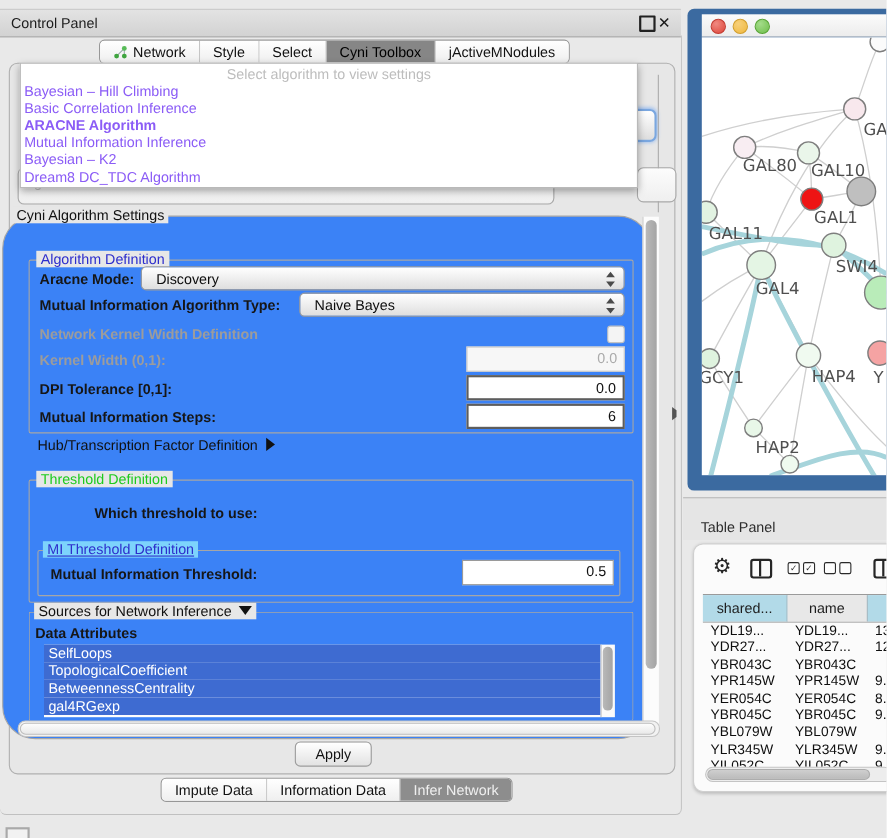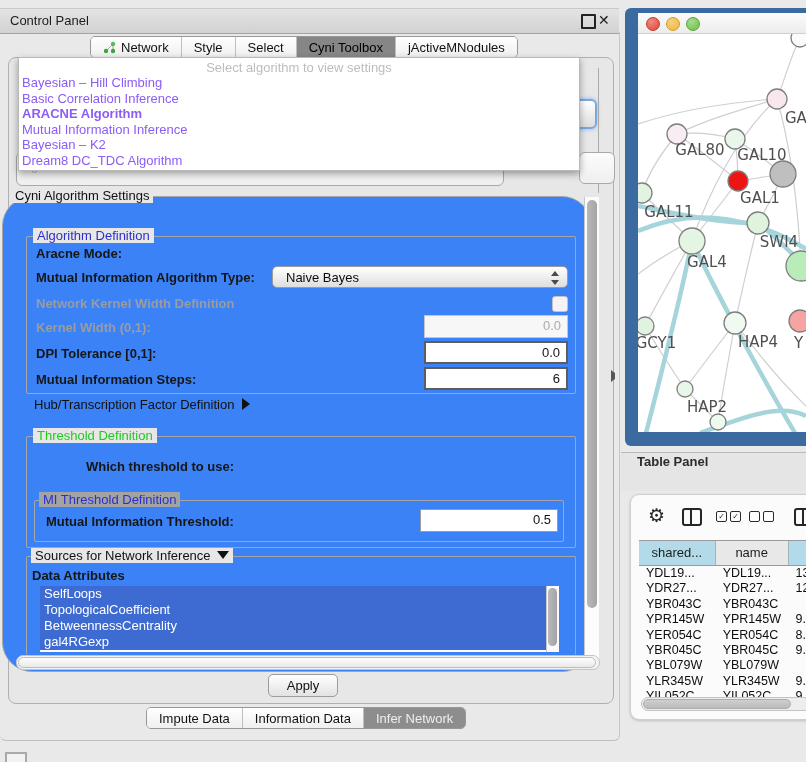--- a/index.html
+++ b/index.html
@@ -56,21 +56,21 @@
   .hthumb{position:absolute;background:linear-gradient(#FDFDFD,#E9E9E9);border:1px solid #BDBDBD;border-radius:6px;}
   .btn{position:absolute;border:1px solid #9C9C9C;border-radius:5px;background:linear-gradient(#FFFFFF,#E2E2E2);
        text-align:center;font-size:13px;color:#111;box-sizing:border-box;padding-top:3px;}
   
   .net-frame{left:625px;top:8px;width:181px;height:438px;background:#3B6AA0;border-radius:6px 0 0 6px;}
   .net-titlebar{left:638px;top:13px;width:168px;height:20px;background:linear-gradient(#FBFBFB,#ECECEC);border-bottom:1px solid #CFCFCF;}
   .tl{position:absolute;top:4px;width:12px;height:12px;border-radius:50%;}
   .net-canvas{left:638px;top:34px;width:168px;height:398px;background:#FFFFFF;overflow:hidden;}
   
   .tp-strip{left:621px;top:452px;width:185px;height:38px;background:#E5E5E5;border-top:1px solid #B9B9B9;}
-  .tp-strip .t{position:absolute;left:16px;top:1px;color:#2c2c2c;font-weight:bold;}
+  .tp-strip .t{position:absolute;left:16px;top:19px;color:#2c2c2c;}
   .tp-panel{left:630px;top:494px;width:196px;height:224px;background:#FBFBFB;border:1px solid #CFCFCF;border-radius:9px;box-shadow:0 1px 3px rgba(0,0,0,.18);}
   .gear{position:absolute;font-size:19px;color:#262626;}
   .colicon{position:absolute;width:16px;height:14px;border:2px solid #262626;border-radius:3px;}
   .colicon:before{content:"";position:absolute;left:6px;top:0;width:2px;height:14px;background:#262626;}
   .cb-sm{position:absolute;width:9px;height:9px;border:1.5px solid #2a2a2a;border-radius:2px;font-size:8px;line-height:9px;text-align:center;color:#2a2a2a;background:#FDFDFD;}
   .tbl-hdr{position:absolute;display:flex;height:24px;border-top:1px solid #9a9a9a;border-bottom:1px solid #9a9a9a;}
   .tbl-hdr .hc{box-sizing:border-box;border-right:1px solid #9FB5BE;text-align:center;padding-top:4px;font-size:13px;color:#1d1d1d;}
   .tbl-rows{position:absolute;overflow:hidden;}
   .trow{display:flex;height:15.4px;}
   .trow .tc{box-sizing:border-box;padding:1px 0 0 7px;font-size:12.5px;color:#0e0e0e;white-space:nowrap;overflow:hidden;}
@@ -138,20 +138,24 @@
   </div>
 
   <div class="abs group" style="left:2px;top:196px;width:588px;height:474px;background:#3b82f6;border-radius:30px;">
     <span class="gtitle" style="left:8px;">Cyni Algorithm Settings</span>
   </div>
 
   <div class="abs group" style="left:26px;top:236px;width:548px;height:156px;">
     <span class="gtitle blue" style="left:6px;">Algorithm Definition</span>
   </div>
   <span class="abs lbl" style="left:36px;top:246px;">Aracne Mode:</span>
+  <div class="combo" style="left:128px;top:242px;width:440px;">
+    <span class="cv">Discovery</span>
+    <span class="spin"></span>
+  </div>
   <span class="abs lbl" style="left:36px;top:270px;">Mutual Information Algorithm Type:</span>
   <div class="combo" style="left:272px;top:266px;width:296px;">
     <span class="cv">Naive Bayes</span>
     <span class="spin"></span>
   </div>
   <span class="abs lbl dis" style="left:36px;top:296px;">Network Kernel Width Definition</span>
   <span class="checkbox" style="left:552px;top:296px;"></span>
   <span class="abs lbl dis" style="left:36px;top:320px;">Kernel Width (0,1):</span>
   <div class="field dis" style="left:424px;top:315px;width:144px;height:23px;">0.0</div>
   <span class="abs lbl" style="left:36px;top:346px;">DPI Tolerance [0,1]:</span>
@@ -161,21 +165,21 @@
 
   <div class="abs" style="left:34px;top:397px;">
     <span>Hub/Transcription Factor Definition</span><span class="tri-r"></span>
   </div>
 
   <div class="abs group" style="left:26px;top:436px;width:548px;height:110px;">
     <span class="gtitle green" style="left:6px;">Threshold Definition</span>
   </div>
   <span class="abs lbl" style="left:86px;top:459px;">Which threshold to use:</span>
   <div class="abs group" style="left:34px;top:500px;width:528px;height:40px;">
-    <span class="gtitle blue" style="left:4px;background:#a3a3a3;">MI Threshold Definition</span>
+    <span class="gtitle blue" style="left:4px;background:#7dd3fc;text-decoration:underline;">MI Threshold Definition</span>
   </div>
   <span class="abs lbl" style="left:46px;top:514px;">Mutual Information Threshold:</span>
   <div class="field med" style="left:420px;top:509px;width:138px;height:23px;">0.5</div>
 
   <div class="abs group" style="left:26px;top:556px;width:548px;height:98px;border-bottom:none;">
     <span class="gtitle" style="left:4px;"><span>Sources for Network Inference</span><span class="tri-d"></span></span>
   </div>
   <span class="abs lbl" style="left:32px;top:568px;">Data Attributes</span>
   <div class="attr-list" id="attr-list" style="left:40px;top:586px;width:506px;height:66px;">
       <div class="ai">SelfLoops</div>

